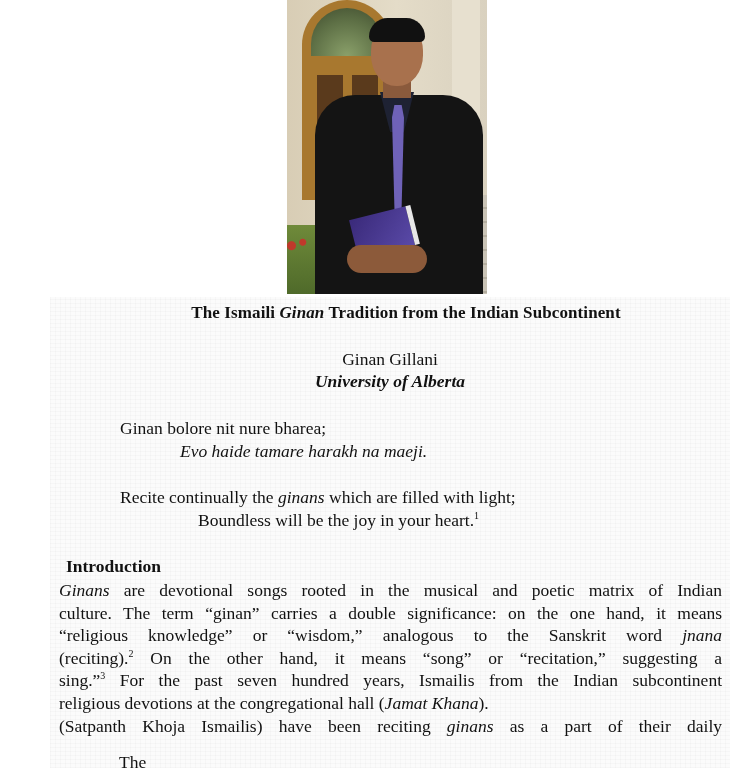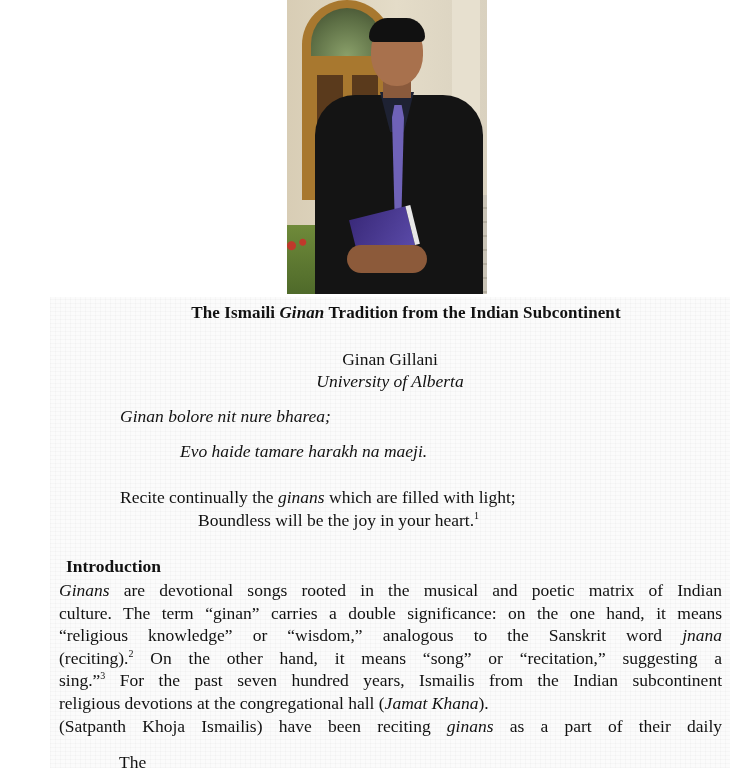--- a/index.html
+++ b/index.html
@@ -73,23 +73,23 @@
     background-color: #fbfbfb;
     background-image:
       repeating-linear-gradient(0deg, rgba(0,0,0,0.018) 0 1px, transparent 1px 4px),
       repeating-linear-gradient(90deg, rgba(0,0,0,0.018) 0 1px, transparent 1px 5px);
   }
   .title {
     position: absolute; left: 16px; top: 6px; width: 680px; text-align: center;
     font-weight: bold; font-size: 17px; letter-spacing: 0.1px;
   }
   .author { position:absolute; left:0; top:52px; width:680px; text-align:center; font-size:17.5px; }
-  .affil  { position:absolute; left:0; top:74px; width:680px; text-align:center; font-size:17.5px; font-style:italic; }
+  .affil  { position:absolute; left:0; top:74px; width:680px; text-align:center; font-size:17.5px; font-style:italic;font-weight:bold; }
   .verse { position:absolute; font-size:17.5px; white-space:nowrap; }
-  .v1 { left:70px; top:109px; font-style:italic; }
+  .v1 { left:70px; top:121px; }
   .v2 { left:130px; top:144px; font-style:italic; }
   .v3 { left:70px; top:190px; }
   .v4 { left:148px; top:213px; }
   sup { font-size: 10px; vertical-align: 7px; line-height: 0; }
   .heading {
     position:absolute; left:9px; top:259px; font-weight:bold; font-size:17.5px;margin-left:7px;
   }
   .para {
     position:absolute; left:9px; top:282px; width:663px;
     font-size:17.5px; line-height:22.6px; text-align: justify;

